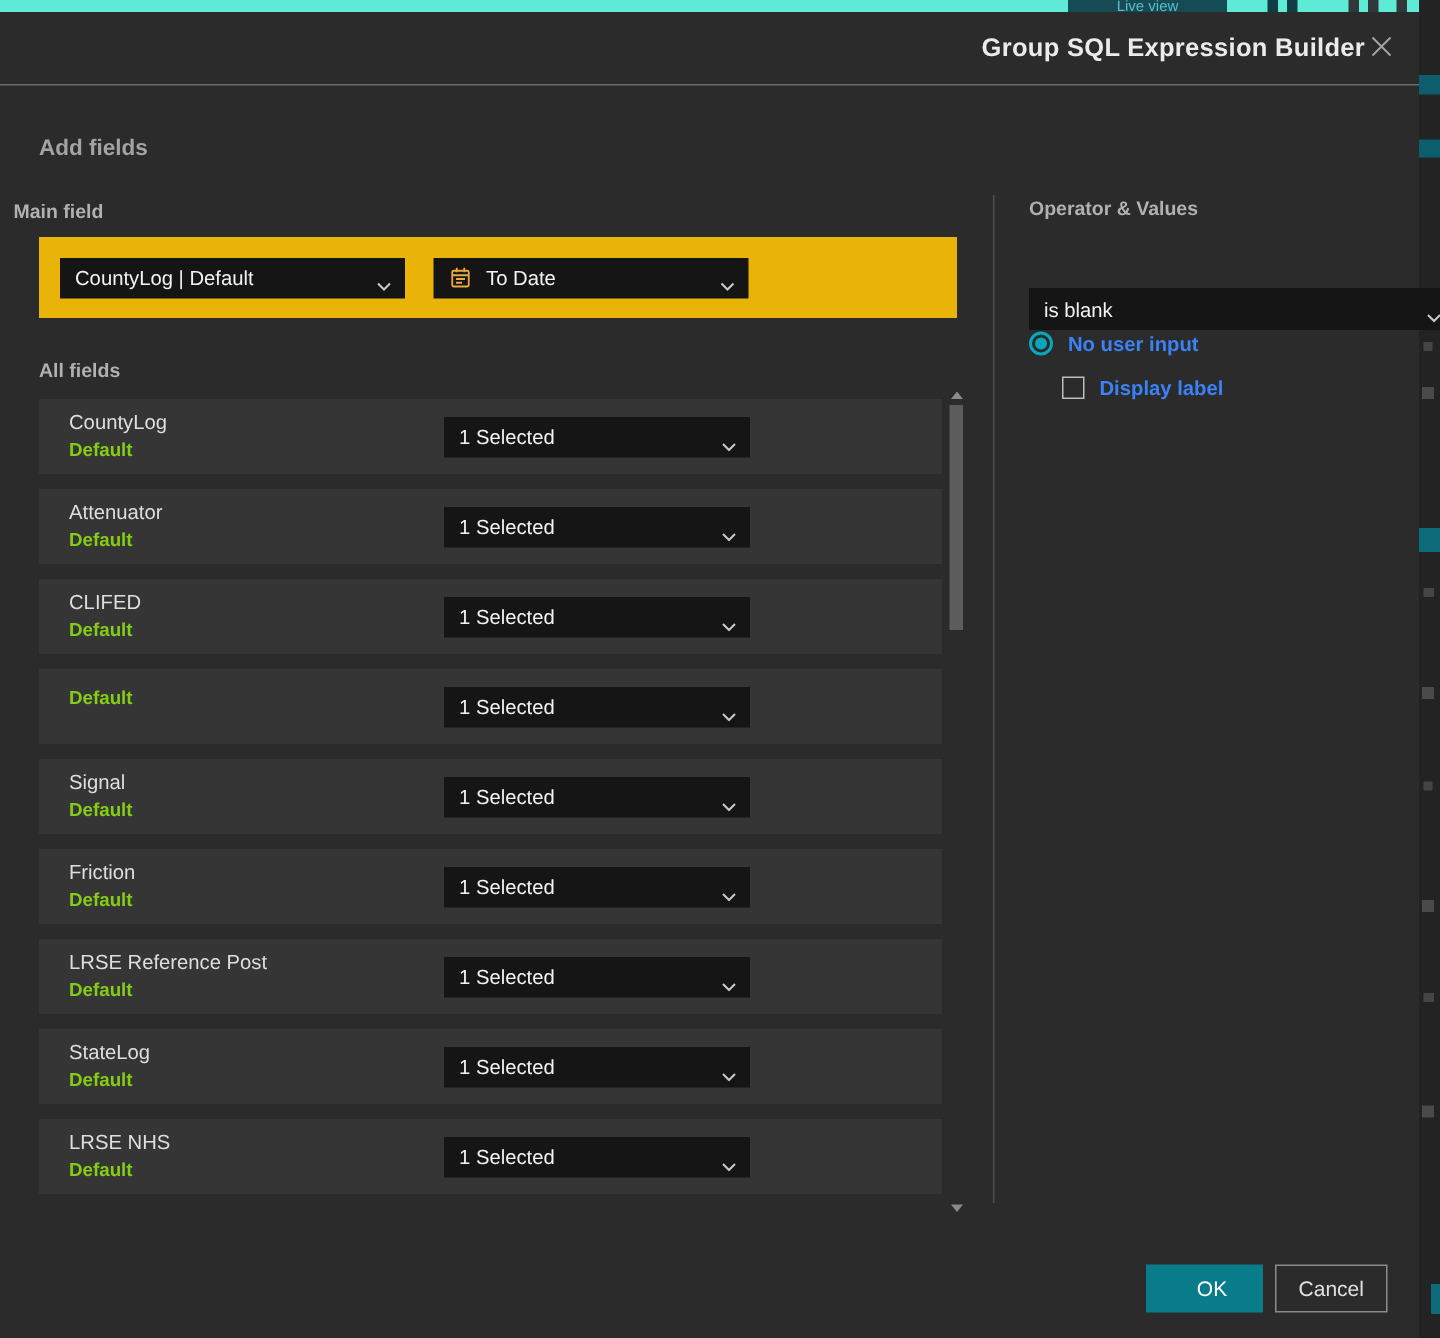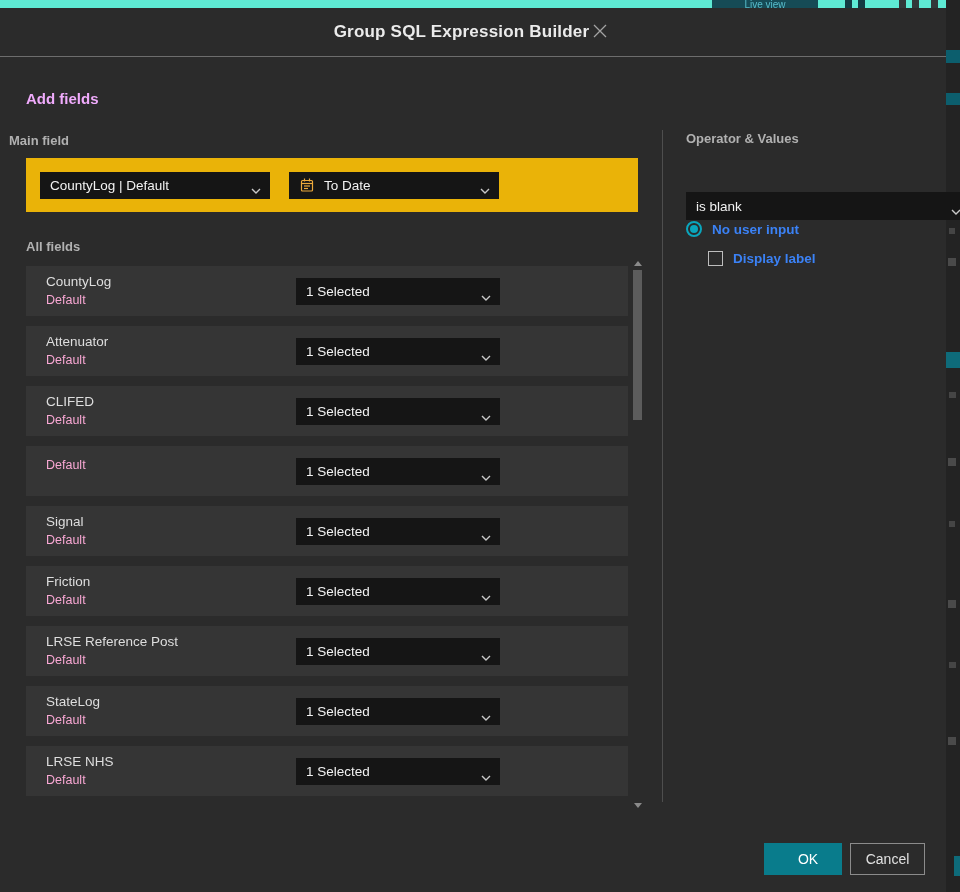--- a/index.html
+++ b/index.html
@@ -21,29 +21,29 @@
   .top-bar-frag { position:absolute; top:0; height:8px; width:7px; }
   .backdrop-right { position:absolute; top:0; right:0; width:14px; height:892px; background:#232323; overflow:hidden; }
   .edge-frag { position:absolute; left:0; width:14px; }
 
   
   .dialog {
     position:absolute; left:0; top:8px; width:946px; height:884px;
     background:#2b2b2b;
   }
   .titlebar {
-    height:49px; display:flex; align-items:center; justify-content:center;
+    height:49px; display:flex; align-items:center; justify-content:flex-end;
     padding:0 14px 0 13px; border-bottom:1px solid #6d6d6d;
   }
   .titlebar h1 { font-size:17px; font-weight:600; color:#ebebeb; letter-spacing:.2px; }
   .close-btn { width:22px; height:22px; display:flex; align-items:center; justify-content:center; cursor:pointer; background:none; border:none; }
 
   .content { position:relative; width:100%; height:770px; }
 
-  .section-heading { position:absolute; left:26px; top:33px; font-size:15px; font-weight:700; color:#f0abfc; }
+  .section-heading { position:absolute; left:26px; top:33px; font-size:15px; font-weight:700; color:#a3a3a3; }
   .sub-label { font-size:13px; font-weight:700; color:#b1b1b1; }
   #main-field-label { position:absolute; left:9px; top:76px; }
   #all-fields-label { position:absolute; left:26px; top:182px; }
   #operator-label  { position:absolute; left:686px; top:74px; }
 
   
   .select {
     background:#151515; color:#f2f2f2; font-size:13.5px;
     height:27px; display:flex; align-items:center;
     padding:0 10px; cursor:pointer; position:relative;
@@ -60,21 +60,21 @@
   #field-type-select .cal { margin-right:9px; display:flex; }
 
   
   .fields-list { position:absolute; left:26px; top:209px; width:616px; height:545px; }
   .field-row {
     position:relative; width:602px; height:50px; background:#353535;
     margin-bottom:10px; padding:8px 0 0 20px;
   }
   .field-row:last-child { height:52px; margin-bottom:0; }
   .field-name { font-size:13.5px; color:#dedede; }
-  .field-sub  { font-size:12.5px; color:#f9a8d4; margin-top:4px; }
+  .field-sub  { font-size:12.5px; color:#84cc16; margin-top:4px;font-weight:bold; }
   .row-select { position:absolute; left:270px; top:12px; width:204px; }
 
   
   .scrollbar { position:absolute; left:606px; top:-5px; width:12px; height:550px; }
   .sb-arrow { position:absolute; left:2px; width:0; height:0; border-left:4px solid transparent; border-right:4px solid transparent; }
   .sb-up { top:0; border-bottom:5px solid #8a8a8a; }
   .sb-down { top:542px; border-top:5px solid #8a8a8a; }
   .sb-thumb { position:absolute; left:1px; top:9px; width:9px; height:150px; background:#5c5c5c; cursor:grab; }
 
   .v-divider { position:absolute; left:662px; top:73px; width:1px; height:672px; background:#4e4e4e; }

